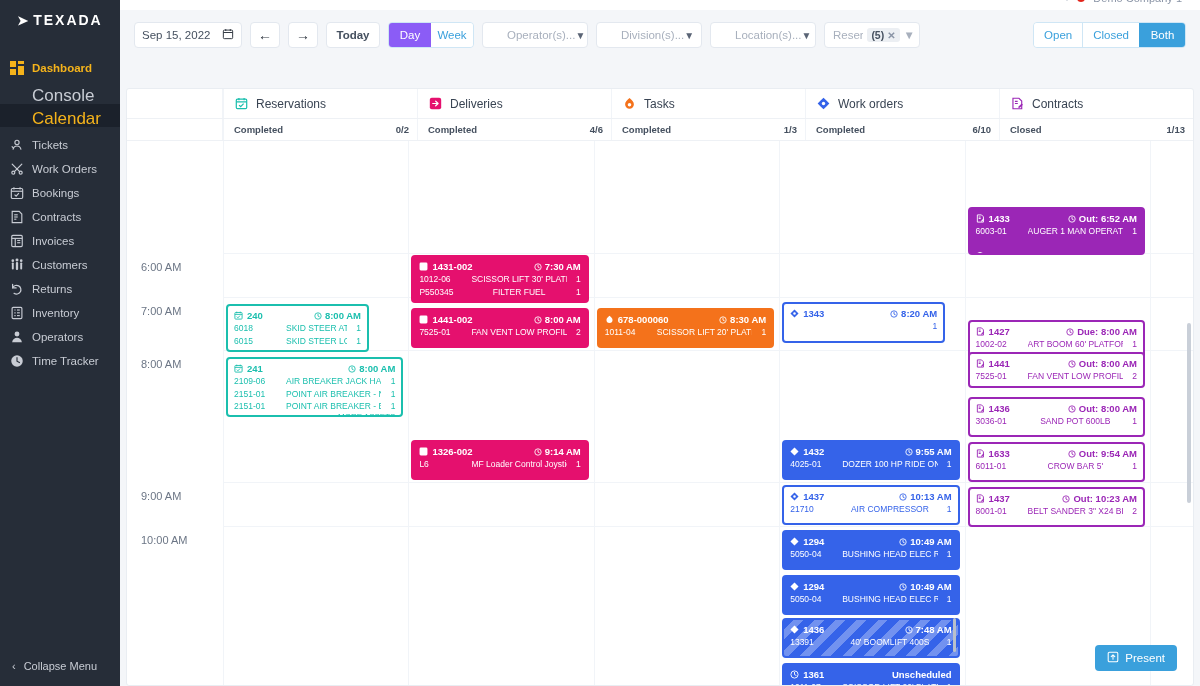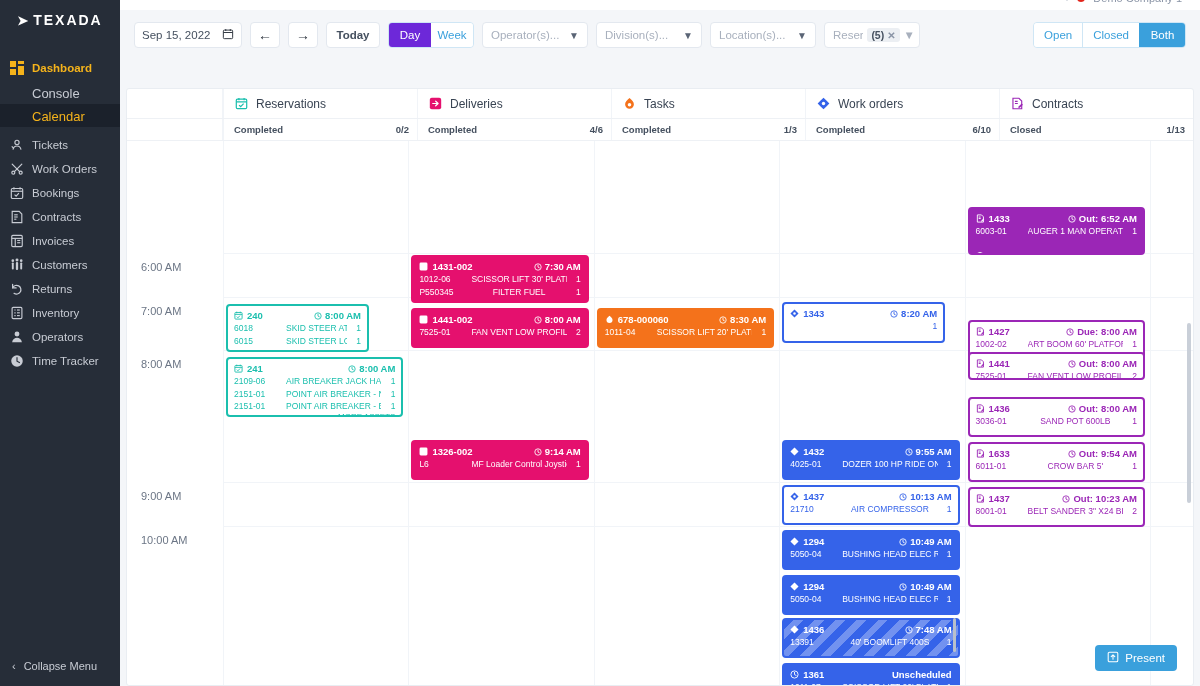--- a/index.html
+++ b/index.html
@@ -40,21 +40,21 @@
   .nav-item {
     display:flex; align-items:center; gap:8px;
     height:24px; padding:0 10px; font-size:11.5px; color:#c8ccd4;
     cursor:pointer;
   }
   .nav-item.group { height:26px; }
   .nav-item .ic { width:14px; height:14px; display:inline-flex; align-items:center; justify-content:center; flex:0 0 14px; }
   .nav-item .ic svg { display:block; }
   .nav-item.active-parent { color:#f5b31b; font-weight:bold;margin-top:11px; }
   .nav-sub {
-    display:block; padding:5px 0 5px 32px; font-size:13px; color:#c8ccd4; cursor:pointer;
+    display:block; padding:5px 0 5px 32px; font-size:17px; color:#c8ccd4; cursor:pointer;
     height:23px;
   }
   .nav-sub.sel { background:#1b212b; color:#f5b31b; }
   .nav-spacer { height:6px; }
   .collapse {
     height:40px; display:flex; align-items:center; gap:8px; padding-left:12px;
     font-size:11px; color:#c8ccd4; cursor:pointer;
   }
 
   
@@ -69,22 +69,22 @@
   .ctl {
     height:26px; background:#fff; border:1px solid #e3e8ef; border-radius:4px;
     display:flex; align-items:center; font-size:11.5px; color:#45505f;
   }
   .datefield { width:108px; justify-content:space-between; padding:0 7px; }
   .datefield .cal { color:#2f3640; }
   .navbtn { width:30px; justify-content:center; font-size:14px; color:#2f3640; cursor:pointer; }
   .todaybtn { width:54px; justify-content:center; font-weight:bold; font-size:11.5px; cursor:pointer; }
   .seg { display:flex; height:26px; border-radius:4px; overflow:hidden; border:1px solid #cfe6f5; }
   .seg div { width:42px; display:flex; align-items:center; justify-content:center; font-size:11.5px; cursor:pointer; background:#fff; color:#3aa0dc; }
-  .seg div.on { background:#6d28d9; color:#fff; }
-  .dd { width:106px; justify-content:space-between; padding:0 8px; color:#a8b0bd; cursor:pointer; }
+  .seg div.on { background:#8b5cf6; color:#fff; }
+  .dd { width:106px; justify-content:space-between; padding:0 24px; color:#a8b0bd; cursor:pointer; }
   .dd .cv { color:#5a6475; font-size:10px; }
   .multi { width:96px; padding:0 4px 0 8px; gap:4px; color:#a8b0bd; cursor:pointer; position:relative; }
   .multi .lab { flex:1; overflow:hidden; white-space:nowrap; }
   .chip { background:#eceff3; border-radius:3px; padding:1px 4px; font-size:10.5px; font-weight:bold; color:#45505f; display:flex; align-items:center; gap:3px; }
   .chip .x { color:#8a94a6; font-size:10px; cursor:pointer; }
   .oseg { display:flex; height:26px; border-radius:4px; overflow:hidden; border:1px solid #cfe6f5; margin-left:auto; }
   .oseg div { min-width:46px; padding:0 10px; display:flex; align-items:center; justify-content:center; font-size:11.5px; background:#fff; color:#3aa0dc; cursor:pointer; border-left:1px solid #cfe6f5; }
   .oseg div:first-child { border-left:none; }
   .oseg div.on { background:#3aa0dc; color:#fff; border-color:#3aa0dc; }
   .searchrow { margin-top:8px; }
@@ -978,21 +978,21 @@
                   <span class="sku">1002-02</span>
                   <span class="nm">ART BOOM 60' PLATFORM</span>
                   <span class="qt">1</span>
                 </div>
                 <div class="cust">
                   <span class="cir"></span>
                   <span>ABC CONSTRUCTION LTD.</span>
                 </div>
               </div>
             </div>
-            <div class="card" style="left: 840.6px; width: 177.4px; top: 211px; height: 28px; border-color: rgb(155, 38, 182); background: rgb(255, 255, 255); color: rgb(155, 38, 182);">
+            <div class="card" style="left: 840.6px; width: 177.4px; top: 211px; height: 36px; border-color: rgb(155, 38, 182); background: rgb(255, 255, 255); color: rgb(155, 38, 182);">
               <div class="cardbody">
                 <div class="r1">
                   <span class="lft">
                     <span>
                       <svg width="9" height="9" viewBox="0 0 16 16" fill="none" stroke="currentColor" stroke-width="1.6">
                         <path d="M2.4 1.6 h7.4 l3.4 3.4 v9.4 h-10.8 z"></path>
                         <path d="M4.8 5.4 h3.4"></path>
                         <path d="M4.8 8 h3.6"></path>
                         <path d="M9.4 11.8 l3.8-3.8 1.4 1.4 -3.8 3.8 -1.8 .4 z" fill="currentColor" stroke="none"></path>
                       </svg>

